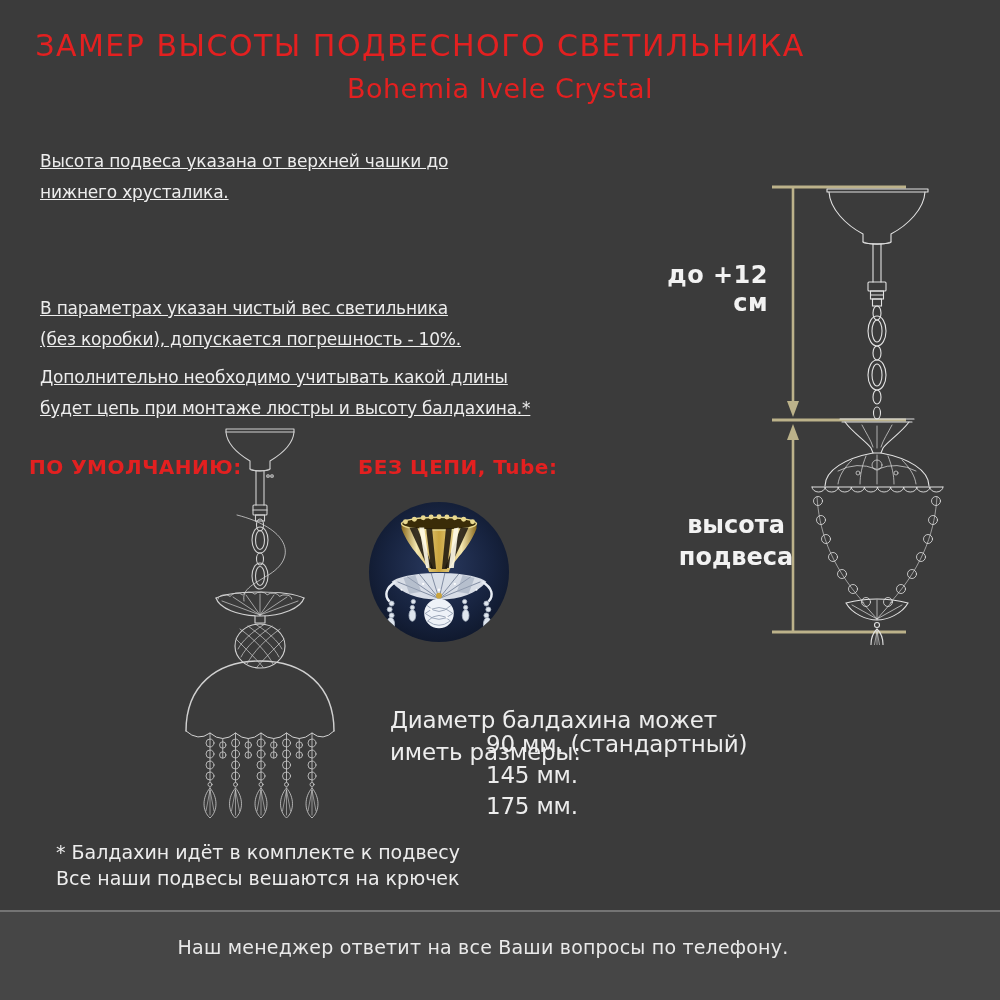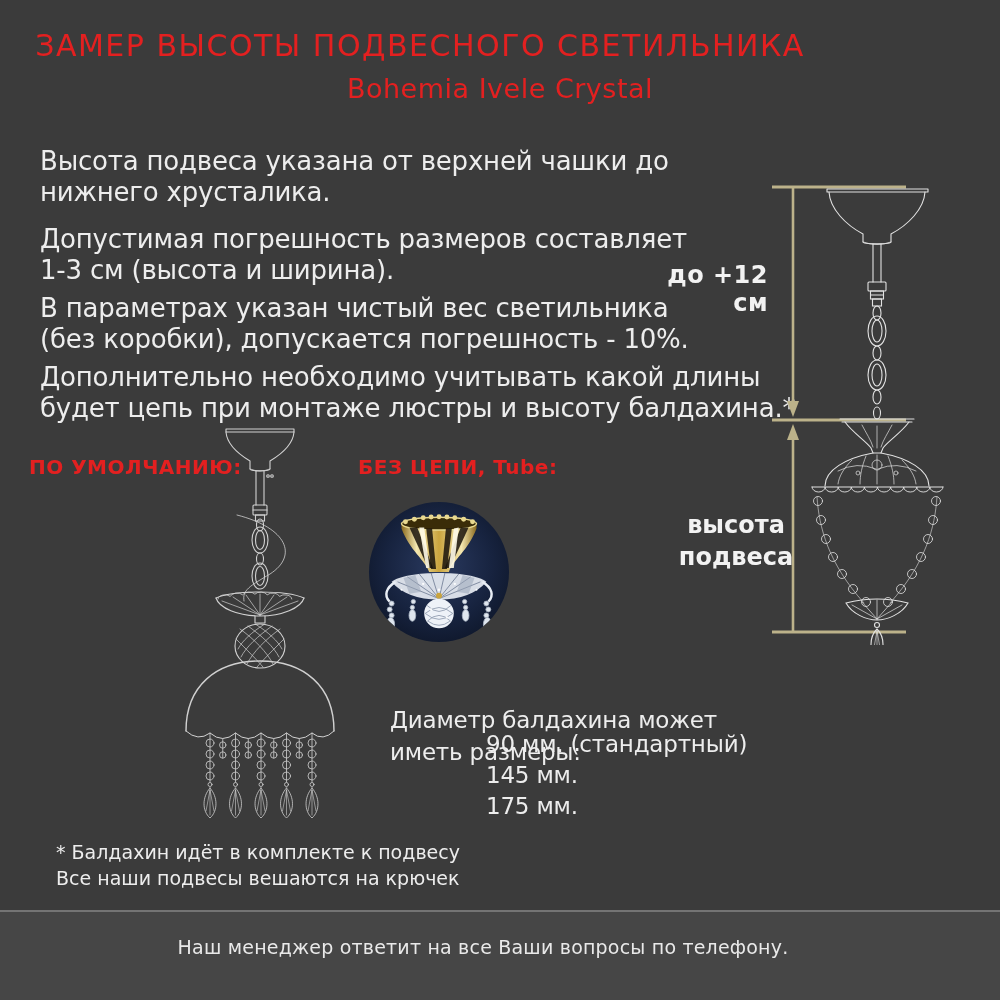--- a/index.html
+++ b/index.html
@@ -14,22 +14,23 @@
     top:28px;left:0;width:840px;text-align:center;
     font-size:30px;letter-spacing:1.5px;
     color:var(--color-accent-red,#e42222);
   }
   .title2{
     top:73px;left:0;width:1000px;text-align:center;
     font-size:27px;letter-spacing:.5px;
     color:var(--color-accent-red,#e42222);
   }
   .para{
-    left:40px;font-size:26px;line-height:31px;letter-spacing:-.2px;
+    left:40px;font-size:17px;line-height:31px;letter-spacing:-.2px;
     color:var(--color-body-text,#ededed);
+    text-decoration:underline;
   }
   .p1{top:146px}.p2{top:224px}.p3{top:293px}.p4{top:362px}
   .red-label{
     font-size:20px;font-weight:bold;letter-spacing:.5px;
     color:var(--color-accent-red,#e42222);
   }
   .label-default{left:29px;top:455px;}
   .label-tube{left:358px;top:455px;}
   .measure-text{
     color:#f2f2f2;font-weight:bold;margin-top:20px;
@@ -58,22 +59,20 @@
 </head>
 <body>
 
 <div class="canvas">
 
   <div class="abs title1">ЗАМЕР ВЫСОТЫ ПОДВЕСНОГО СВЕТИЛЬНИКА</div>
   <div class="abs title2">Bohemia Ivele Crystal</div>
 
   <div class="abs para preline p1">Высота подвеса указана от верхней чашки до
 нижнего хрусталика.</div>
-  <div class="abs para preline p2">Допустимая погрешность размеров составляет
-1-3 см (высота и ширина).</div>
   <div class="abs para preline p3">В параметрах указан чистый вес светильника
 (без коробки), допускается погрешность - 10%.</div>
   <div class="abs para preline p4">Дополнительно необходимо учитывать какой длины
 будет цепь при монтаже люстры и высоту балдахина.*</div>
 
   <div class="abs red-label label-default">ПО УМОЛЧАНИЮ:</div>
   <div class="abs red-label label-tube">БЕЗ ЦЕПИ, Tube:</div>
 
   <svg class="abs" style="left:160px;top:418px" width="200" height="410" viewBox="0 0 200 410">
     <g stroke="#dedede" fill="none" stroke-width="1.1" opacity="0.92" stroke-linecap="round">

